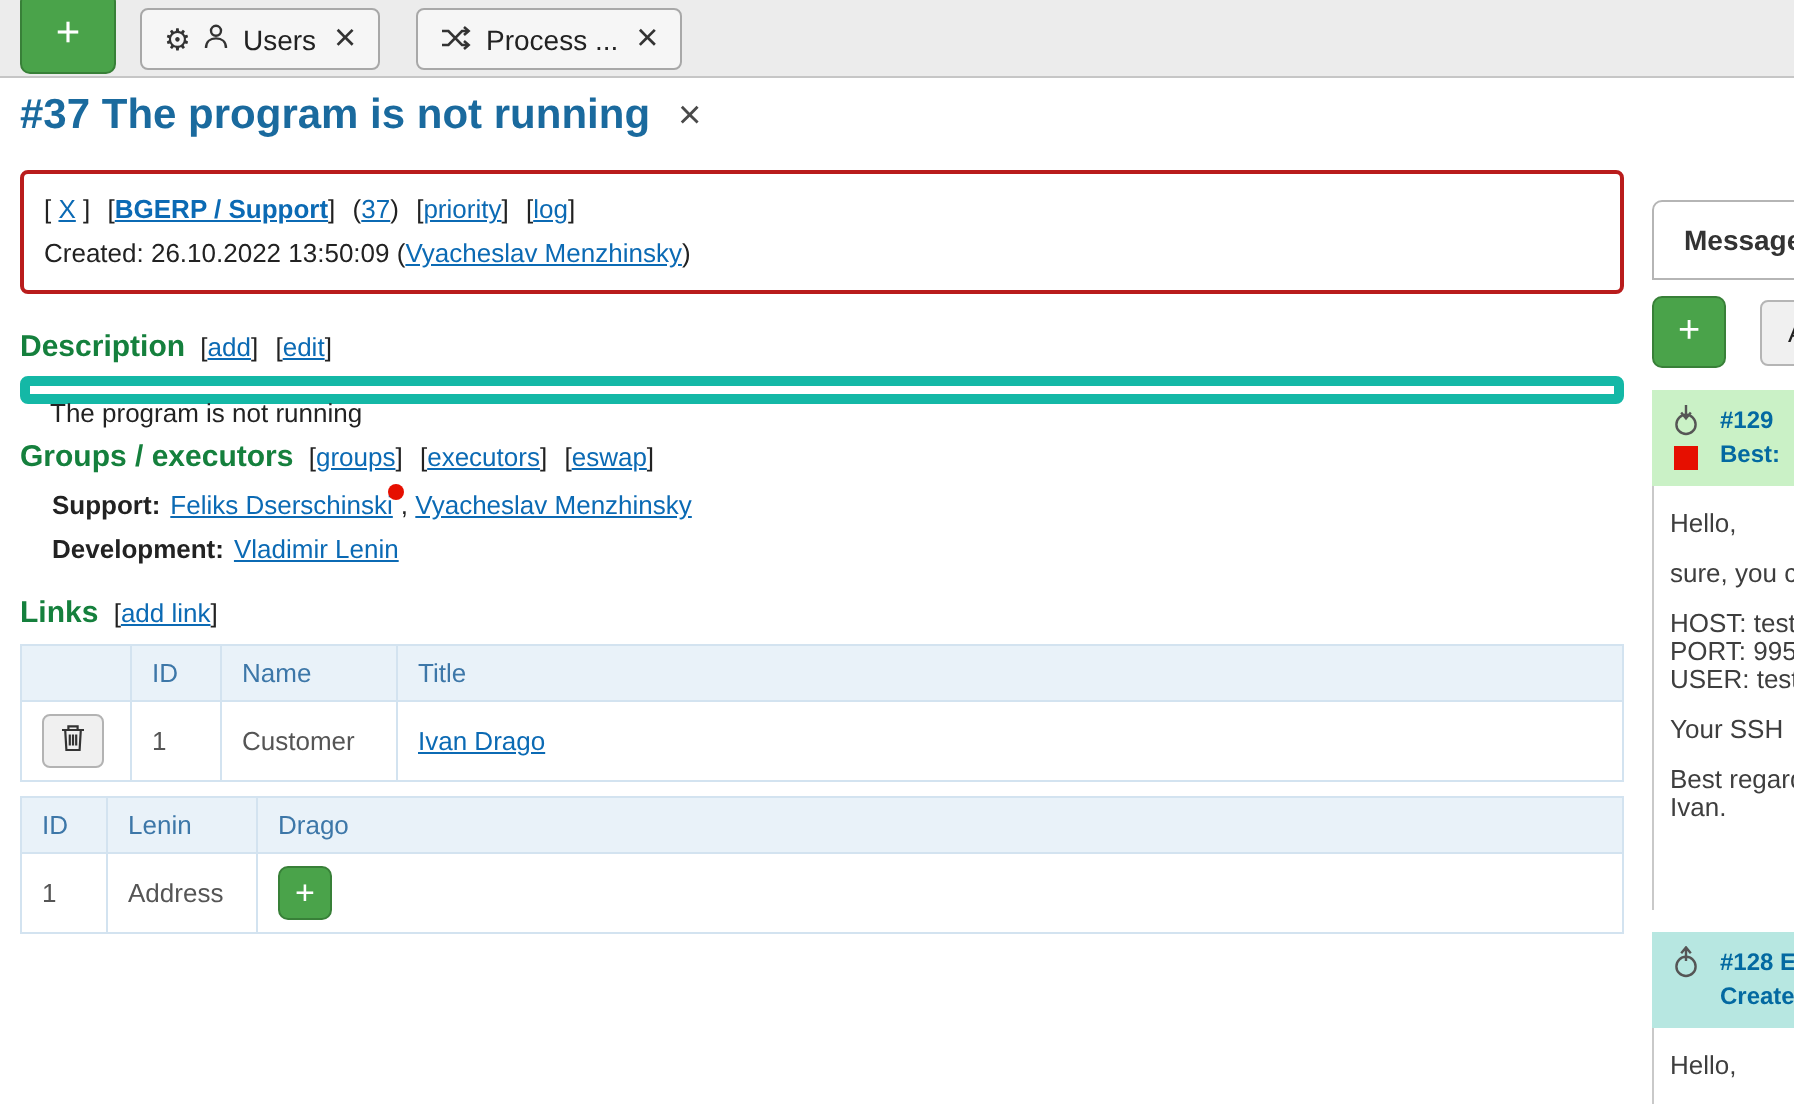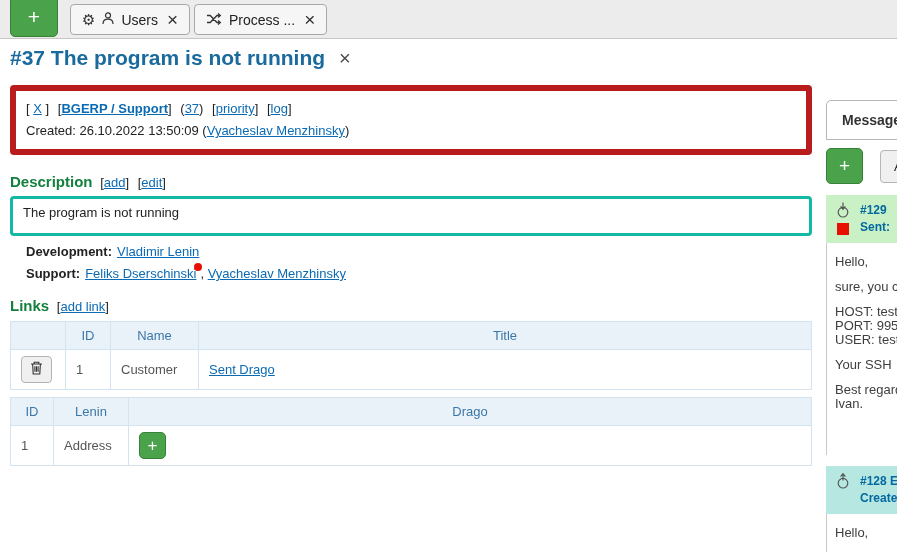--- a/index.html
+++ b/index.html
@@ -29,56 +29,56 @@
     position: absolute; left: 10px; top: -4px; width: 48px; height: 41px;
     font-size: 21px; line-height: 1;
   }
   .tab {
     position: absolute; top: 4px; height: 31px;
     background: #f6f6f6; border: 1px solid #a8a8a8; border-radius: 4px;
     display: flex; align-items: center; gap: 7px; padding: 0 11px;
     font-size: 14px; color: #222; cursor: pointer;
   }
   .tab-users { left: 70px; }
-  .tab-process { left: 194px; }
+  .tab-process { left: 208px; }
   .tab .gear { font-size: 15px; color: #333; }
   .tab-close { font-size: 19px; color: #333; line-height: 1; margin-left: 2px; cursor: pointer; }
 
   
   .main { position: absolute; left: 0; top: 28px; width: 822px; padding: 0 10px; }
   .page-title-row { margin-top: 18px; display: flex; align-items: center; }
   .page-title { font-size: 21px; font-weight: 700; color: #1a6a9e; }
   .title-close { font-size: 20px; color: #4a4a4a; margin-left: 14px; cursor: pointer; }
 
   .info-box {
-    margin-top: 15px; border: 6px solid #b91c1c; border-radius: 4px;
+    margin-top: 15px; border: 2px solid #b91c1c; border-radius: 4px;
     padding: 7px 10px; line-height: 22px; width: 802px;
   }
   .grp { margin-right: 5px; white-space: pre; }
   .b { font-weight: 700; }
 
   .sec { margin-top: 18px; }
   .sec-title { font-size: 15px; font-weight: 700; color: #15803d; margin-right: 4px; }
   .sec a { font-size: 13px; }
 
   .desc-box {
-    margin-top: 6px; border: 3px solid #14b8a6; border-radius: 4px;
-    height: 40px; line-height: 28px; padding: 0 10px; width: 802px; color: #222;
+    margin-top: 6px; border: 5px solid #14b8a6; border-radius: 4px;
+    height: 14px; line-height: 28px; padding: 0 10px; width: 802px; color: #222;
   }
 
   .exec-rows { margin-top: 5px; padding-left: 16px; line-height: 22px; }
   .role-label { font-weight: 700; margin-right: 5px; }
   .notif-dot {
     display: inline-block; width: 8px; height: 8px; border-radius: 50%;
     background: #e60f00; position: relative; top: -7px; left: -2px; margin-right: -4px;
   }
 
   table.tbl { border-collapse: collapse; width: 802px; margin-top: 7px; }
   .tbl th {
-    background: #e9f2f9; color: #3d77a8; font-weight: 400; text-align: center;
+    background: #e9f2f9; color: #3d77a8; font-weight: 400; text-align: left;
     border: 1px solid #d3e3f0; padding: 6px 10px; font-size: 13px; height: 28px;
   }
   .tbl td {
     border: 1px solid #d3e3f0; padding: 5px 10px; color: #555; height: 40px;
     background: #fff;
   }
   .c-act { width: 55px; } .c-id { width: 45px; } .c-type { width: 88px; }
   .p-id { width: 43px; } .p-name { width: 75px; }
   .mini-btn {
     width: 31px; height: 27px; background: #f0f0f0; border: 1px solid #b3b3b3;
@@ -166,26 +166,32 @@
     </div>
   </div>
 
   <div class="sec">
     <span class="sec-title">Description</span>
     <span class="grp"><span>[</span><a>add</a><span>]</span></span>
     <span class="grp"><span>[</span><a>edit</a><span>]</span></span>
   </div>
   <div class="desc-box">The program is not running</div>
 
+  <div class="sec">
+    <span class="sec-title">Groups / executors</span>
+    <span class="grp"><span>[</span><a>groups</a><span>]</span></span>
+    <span class="grp"><span>[</span><a>executors</a><span>]</span></span>
+    <span class="grp"><span>[</span><a>eswap</a><span>]</span></span>
+  </div>
   <div class="exec-rows">
     <div>
+      <span class="role-label">Support:</span><a>Feliks Dserschinski</a><span class="notif-dot"></span><span>,</span> <a>Vyacheslav Menzhinsky</a>
+    </div>
+    <div>
       <span class="role-label">Development:</span><a>Vladimir Lenin</a>
-    </div>
-    <div>
-      <span class="role-label">Support:</span><a>Feliks Dserschinski</a><span class="notif-dot"></span><span>,</span> <a>Vyacheslav Menzhinsky</a>
     </div>
   </div>
 
   <div class="sec" style="margin-top:12px;">
     <span class="sec-title">Links</span>
     <span class="grp"><span>[</span><a>add link</a><span>]</span></span>
   </div>
   <table class="tbl">
     <thead>
       <tr>
@@ -201,21 +207,21 @@
           <button class="mini-btn">
             <span>
               <svg width="13" height="14" viewBox="0 0 13 14">
                   <path d="M1 3h11M4.2 3V1.2h4.6V3M2.6 3l.6 10h6.6l.6-10M4.9 5.3v5.4M6.5 5.3v5.4M8.1 5.3v5.4" fill="none" stroke="#333" stroke-width="1.1"></path>
                 </svg>
             </span>
           </button>
         </td>
         <td>1</td>
         <td>Customer</td>
-        <td><a>Sent Drago</a></td>
+        <td><a>Ivan Drago</a></td>
       </tr>
     </tbody>
   </table>
 
   <table class="tbl">
     <thead>
       <tr>
         <th class="p-id">ID</th>
         <th class="p-name">Lenin</th>
         <th>Drago</th>
@@ -248,21 +254,21 @@
         <span>
           <svg width="16" height="16" viewBox="0 0 16 16">
               <circle cx="8" cy="10.2" r="4.8" fill="none" stroke="#555" stroke-width="1.2"></circle>
               <path d="M8 .5v6.2M5.6 4.3L8 7.2l2.4-2.9" fill="none" stroke="#555" stroke-width="1.2"></path>
             </svg>
         </span>
         <span class="att-square"></span>
       </div>
       <div class="msg-head-text">
         <div>#129</div>
-        <div>Sent:</div>
+        <div>Best:</div>
       </div>
     </div>
     <div class="msg-body body-1">
       <p>Hello,</p>
       <p>sure, you can</p>
       <p class="tight">
         <span>HOST: test</span>
         <span>PORT: 995</span>
         <span>USER: test</span>
       </p>

